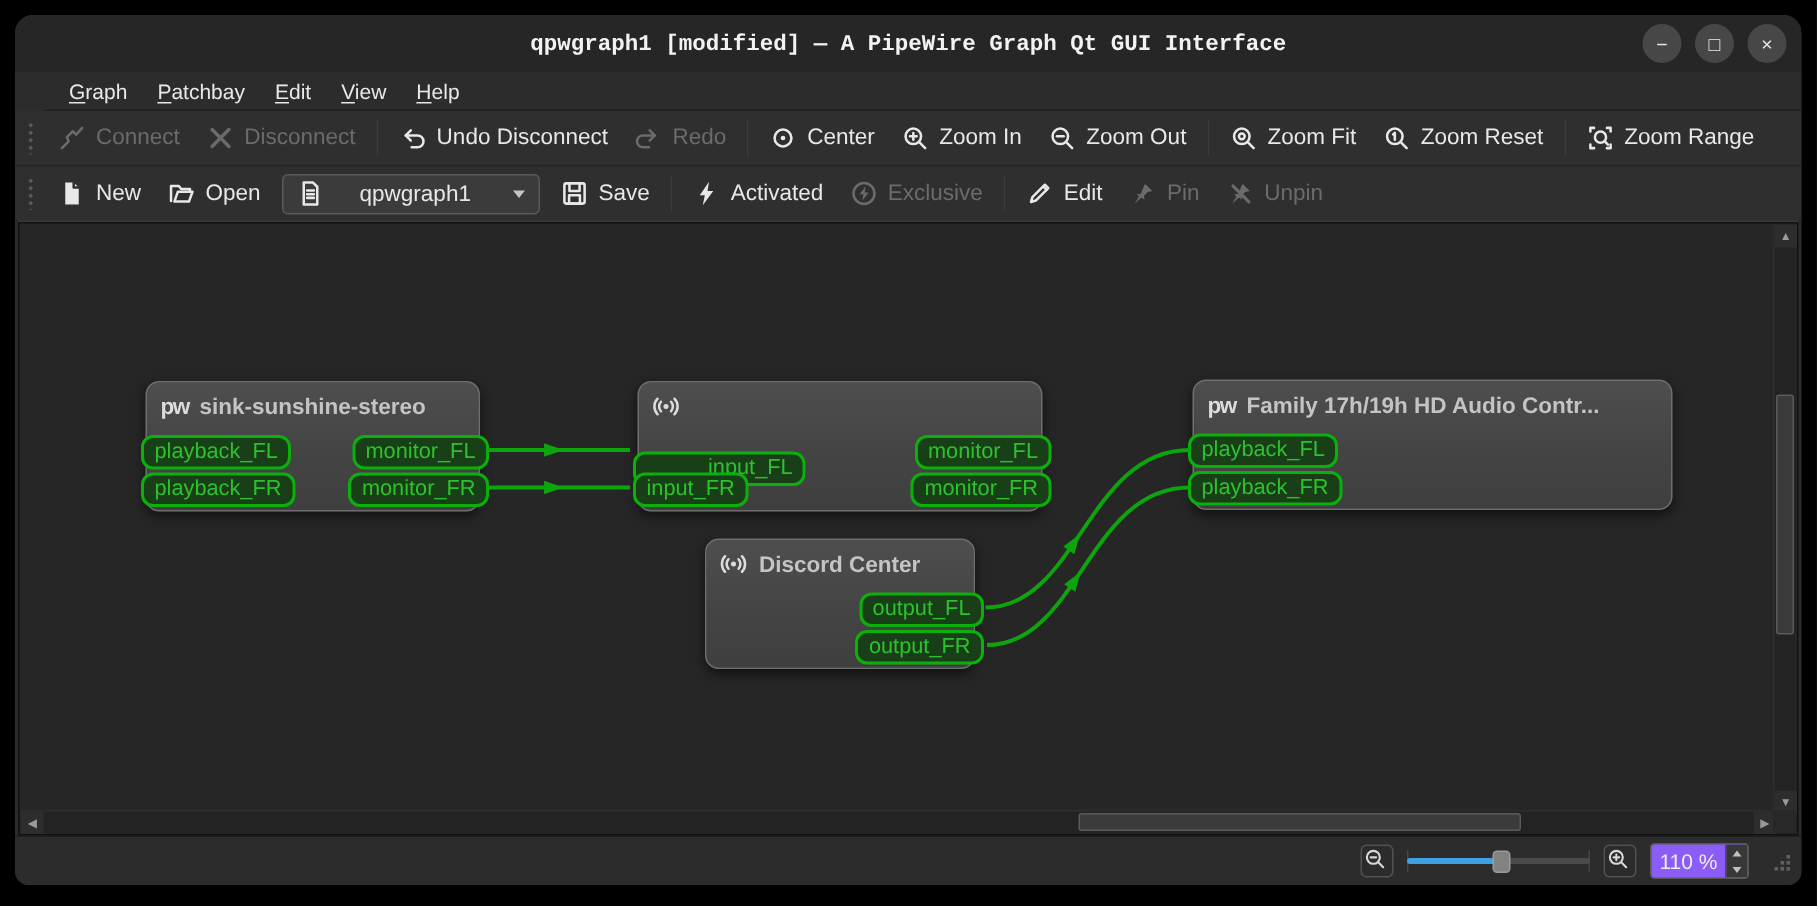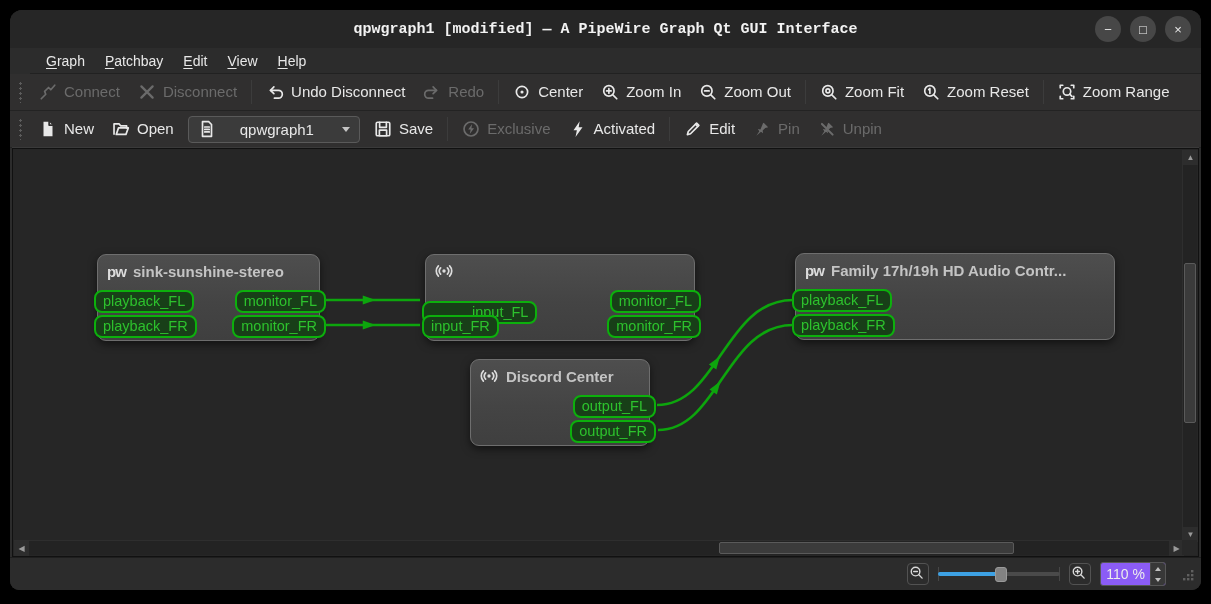--- a/index.html
+++ b/index.html
@@ -264,36 +264,36 @@
         <span class="ticon">
           <svg viewBox="0 0 16 16" fill="none" stroke="currentColor" stroke-width="1.5" stroke-linecap="round" stroke-linejoin="round">
             <rect x="2" y="2" width="12" height="12" rx="1.2"></rect>
             <path d="M5 2v4.5h6V2"></path>
             <rect x="4.8" y="9" width="6.4" height="5"></rect>
           </svg>
         </span>
         <span>Save</span>
       </div>
       <div class="tsep"></div>
+      <div class="tbtn">
+        <span class="ticon">
+          <svg viewBox="0 0 16 16" fill="none" stroke="currentColor" stroke-width="1.5" stroke-linecap="round" stroke-linejoin="round">
+            <path d="M9.5 1L4 9h3L5.8 15 12 6.5H8.6z" fill="currentColor" stroke="none"></path>
+          </svg>
+        </span>
+        <span>Activated</span>
+      </div>
       <div class="tbtn disabled">
         <span class="ticon">
           <svg viewBox="0 0 16 16" fill="none" stroke="currentColor" stroke-width="1.5" stroke-linecap="round" stroke-linejoin="round">
             <circle cx="8" cy="8" r="6.2"></circle>
             <path d="M9 3.5L5.5 8.5h2.2L6.9 12.5 10.7 7.4H8.4z" fill="currentColor" stroke="none"></path>
           </svg>
         </span>
         <span>Exclusive</span>
-      </div>
-      <div class="tbtn">
-        <span class="ticon">
-          <svg viewBox="0 0 16 16" fill="none" stroke="currentColor" stroke-width="1.5" stroke-linecap="round" stroke-linejoin="round">
-            <path d="M9.5 1L4 9h3L5.8 15 12 6.5H8.6z" fill="currentColor" stroke="none"></path>
-          </svg>
-        </span>
-        <span>Activated</span>
       </div>
       <div class="tsep"></div>
       <div class="tbtn">
         <span class="ticon">
           <svg viewBox="0 0 16 16" fill="none" stroke="currentColor" stroke-width="1.5" stroke-linecap="round" stroke-linejoin="round">
             <path d="M3 13l.8-2.8 7.4-7.4 2 2-7.4 7.4z"></path>
             <path d="M10.2 3.8l2 2"></path>
           </svg>
         </span>
         <span>Edit</span>

